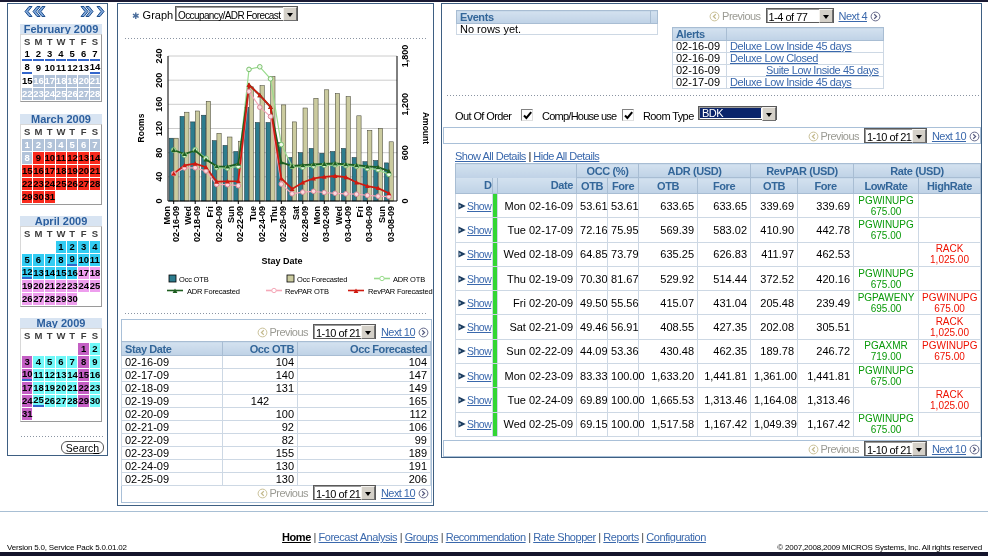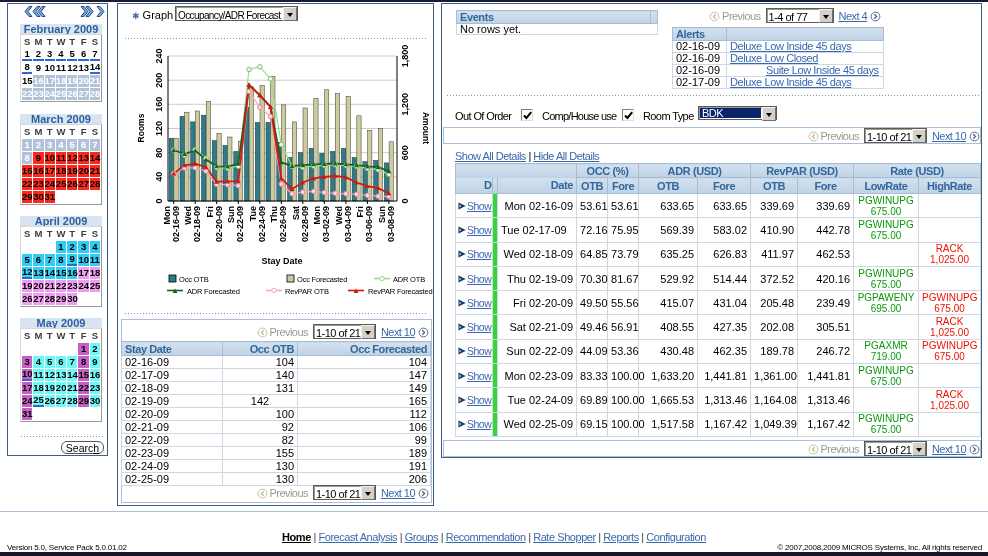--- a/index.html
+++ b/index.html
@@ -657,21 +657,21 @@
           <td style="text-align:right;">339.69</td>
           <td style="text-align:center;color:#099909;font-size:10px;line-height:11px;">PGWINUPG<br>675.00</td>
           <td></td>
         </tr>
         <tr style="height:24.3px;">
           <td style="white-space:nowrap;padding:0 1px 0 2px;letter-spacing:-0.5px;overflow:hidden;font-size:10.5px;"><svg width="9" height="10" viewBox="0 0 10 10" style="vertical-align:-1px;">
               <path d="M0.5 1 L8.6 5 L0.5 9 Z" fill="#1C3D60"></path>
               <path d="M1.6 3.4 L3.4 5 L1.6 6.6 Z" fill="#cfe0ef"></path>
             </svg><a>Show</a></td>
           <td style="background:#33D633;padding:0;"></td>
-          <td style="white-space:nowrap;">Tue 02-17-09</td>
+          <td style="text-align:right;white-space:nowrap;">Tue 02-17-09</td>
           <td style="text-align:right;">72.16</td>
           <td style="text-align:right;">75.95</td>
           <td style="text-align:right;">569.39</td>
           <td style="text-align:right;">583.02</td>
           <td style="text-align:right;">410.90</td>
           <td style="text-align:right;">442.78</td>
           <td style="text-align:center;color:#099909;font-size:10px;line-height:11px;">PGWINUPG<br>675.00</td>
           <td></td>
         </tr>
         <tr style="height:24.3px;">

